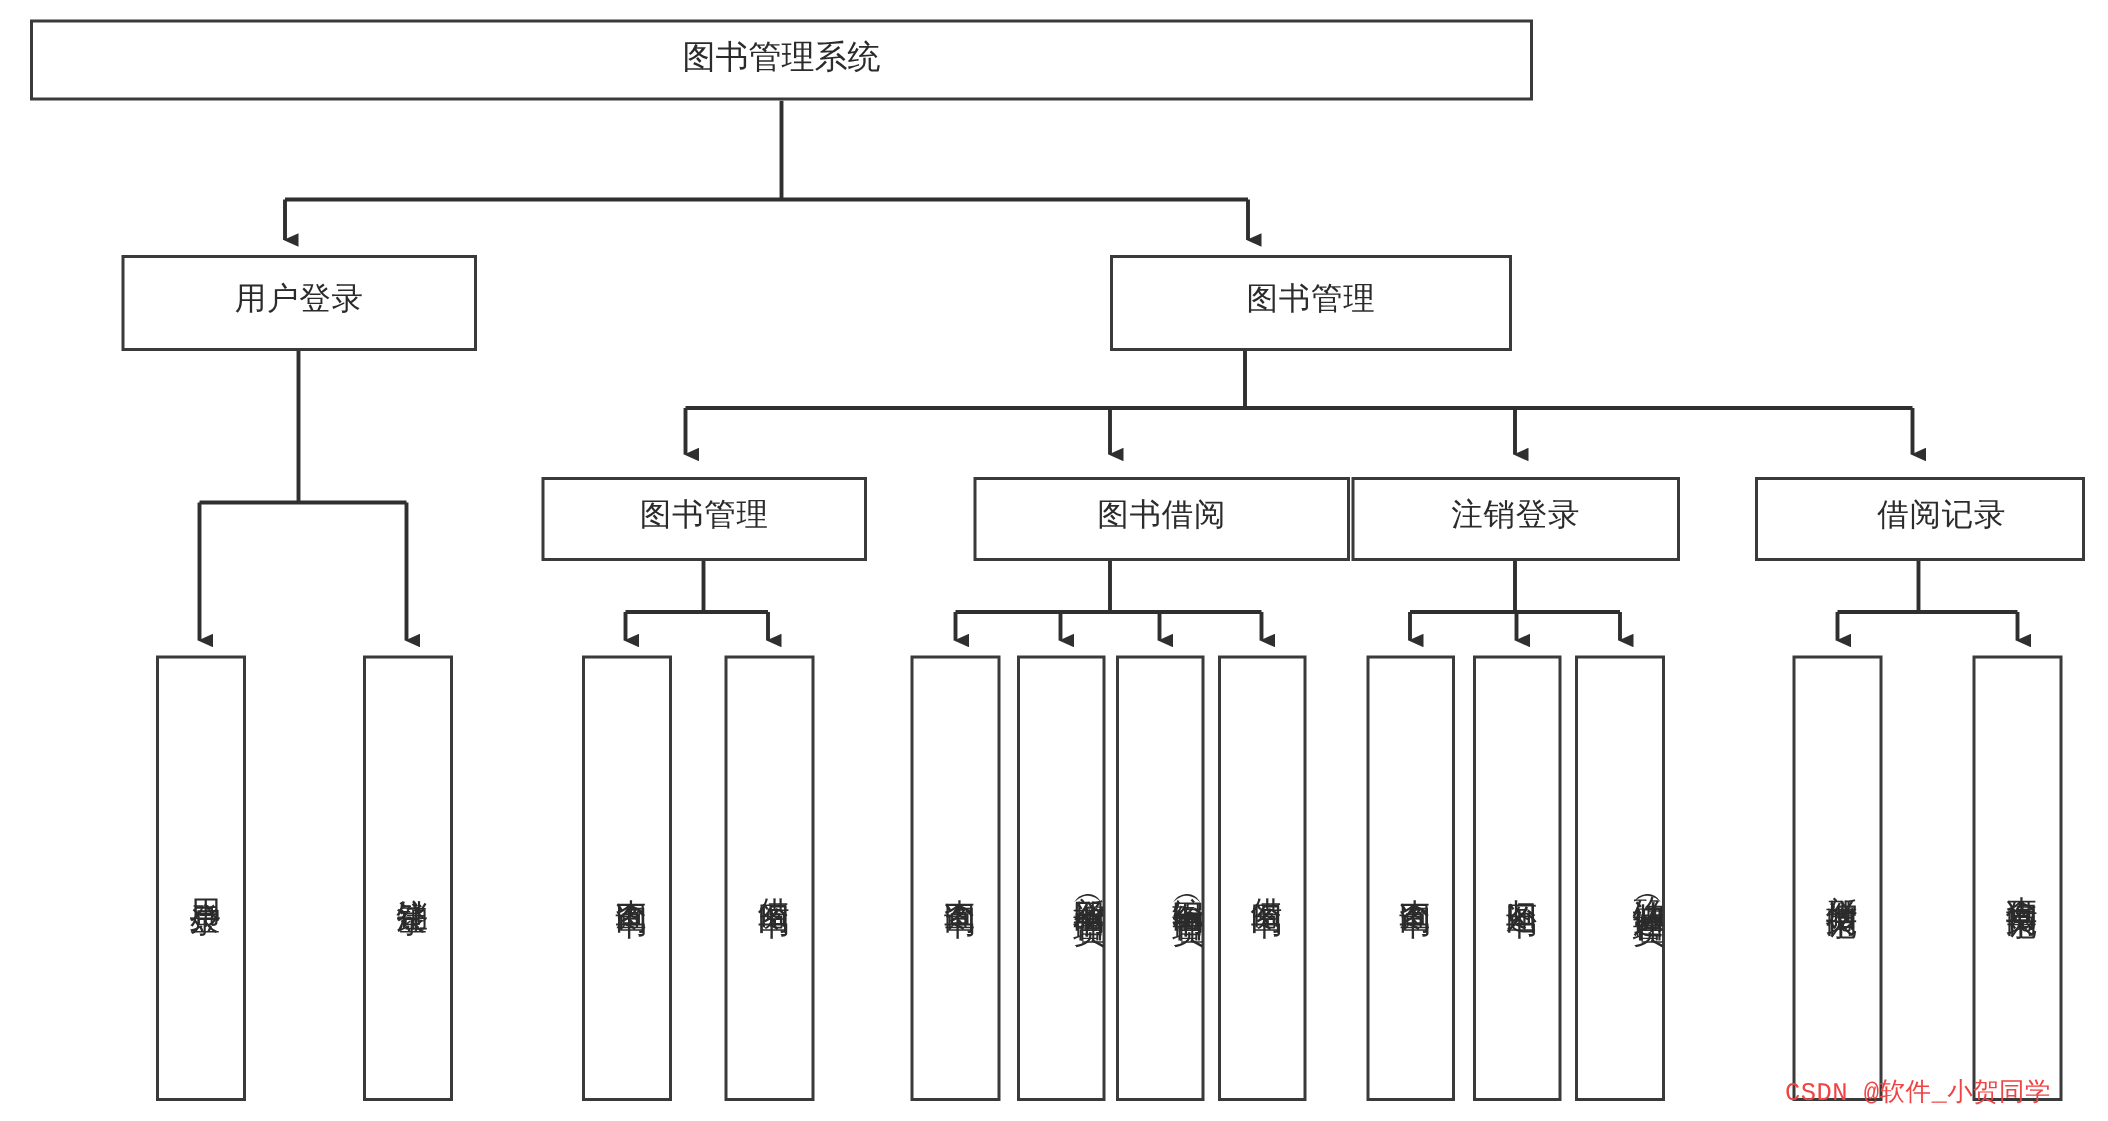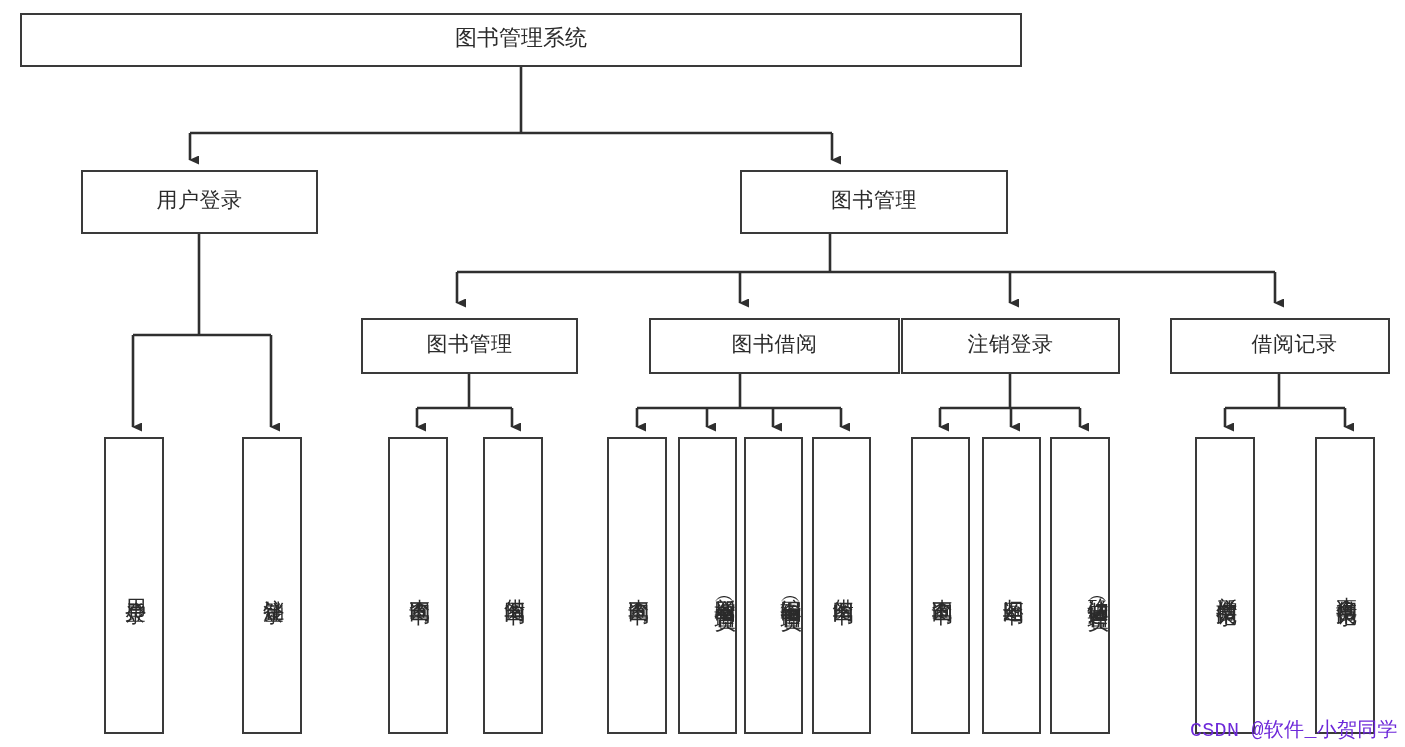--- a/index.html
+++ b/index.html
@@ -53,22 +53,22 @@
   }
   .node.v.tall {
     align-items: center;
     padding-top: 0;
   }
   .node .lbl {
     display: block;
   }
   .watermark {
     position: absolute;
-    color: #6d28d9;
-    font-size: 20px;
+    color: #ef4444;
+    font-size: 17px;
     white-space: nowrap;
     letter-spacing: 0.3px;
     text-align: center;
   }
 </style>
 </head>
 <body>
 
 <div id="canvas">
 

